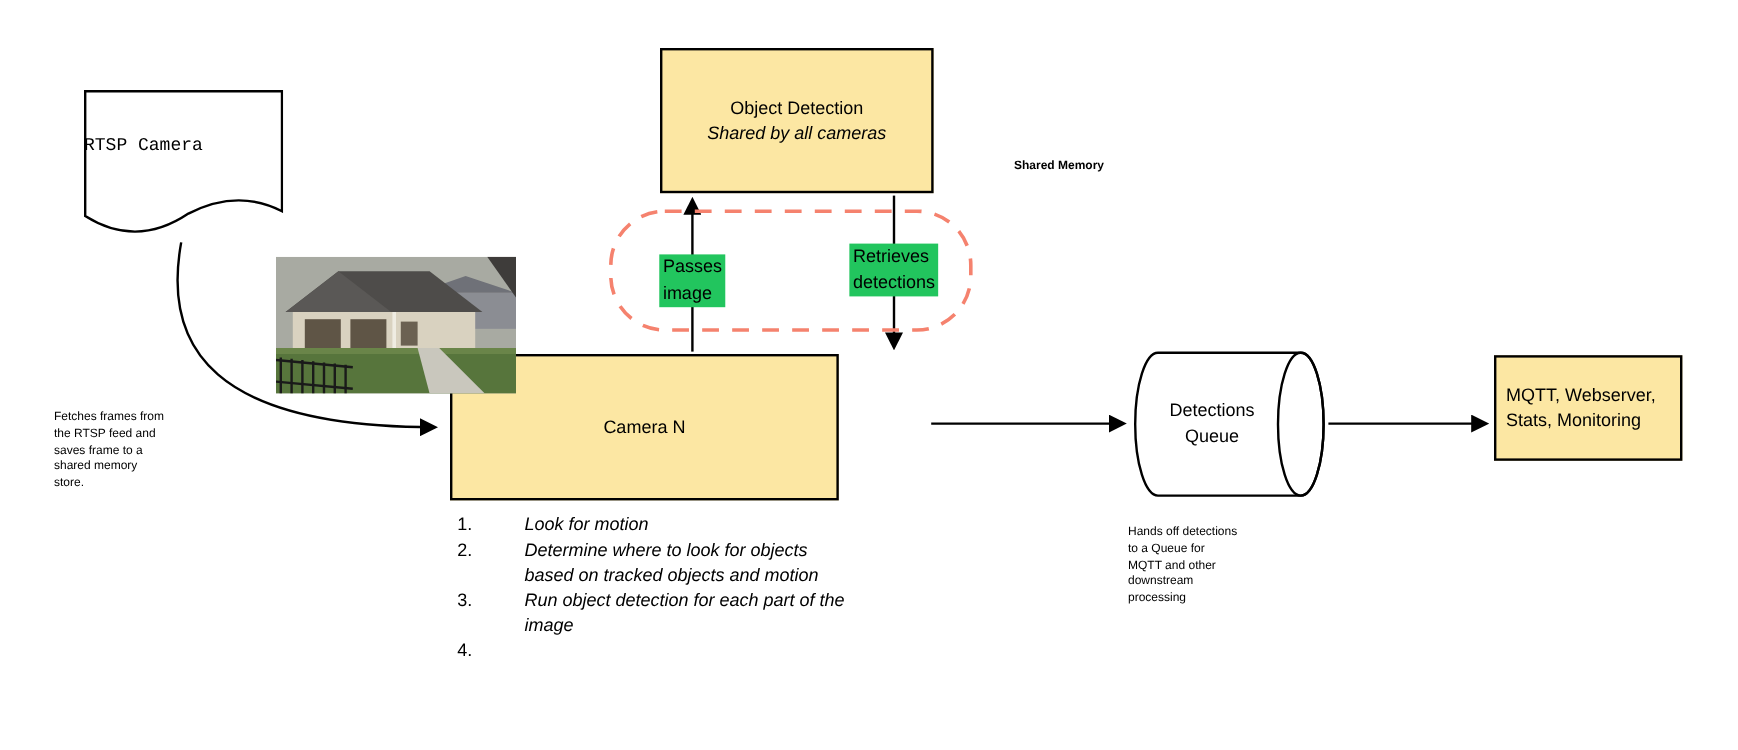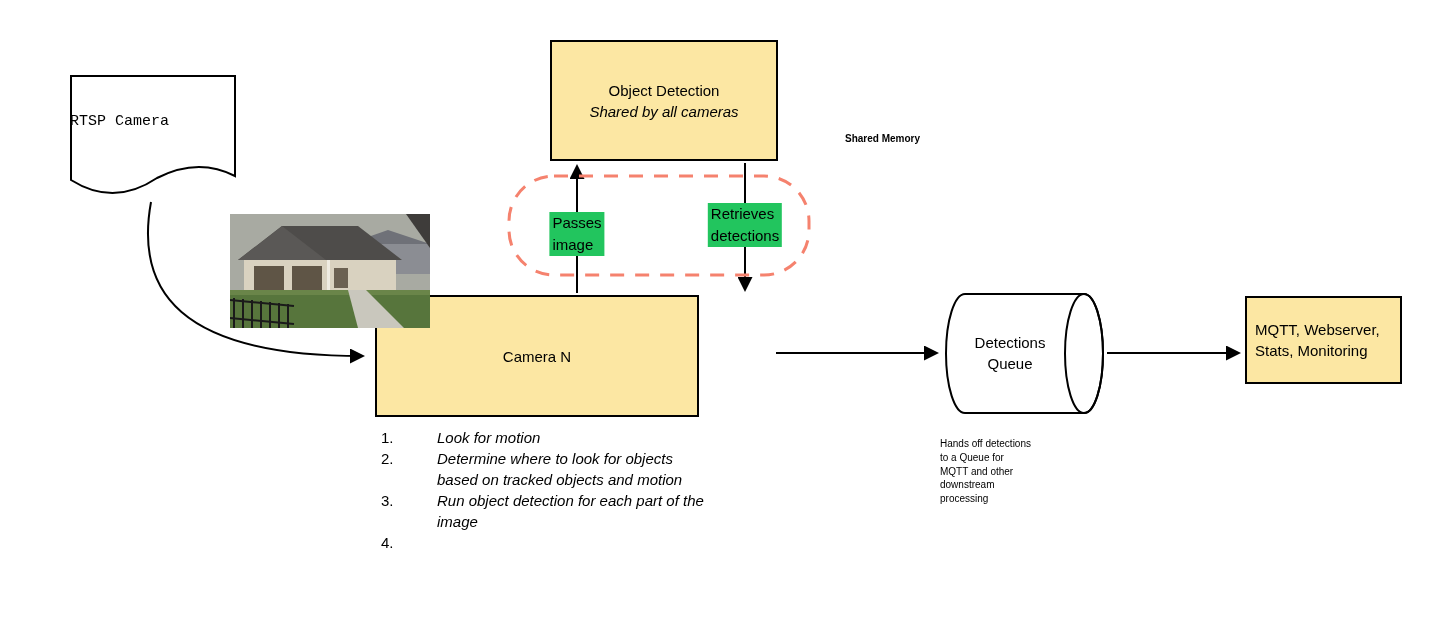--- a/index.html
+++ b/index.html
@@ -121,20 +121,25 @@
     </svg>
     <div class="abs cyl-label pre">Detections
 Queue</div>
   </div>
 
   <div class="abs layer-node node-box" style="left:1245px;top:296px;width:157px;height:88px;justify-content:flex-start;padding-left:8px">
     <span class="pre outputs-text">MQTT, Webserver,
 Stats, Monitoring</span>
   </div>
 
+  <div class="abs layer-label note pre" style="left:45px;top:341px;width:190px">Fetches frames from
+the RTSP feed and
+saves frame to a
+shared memory
+store.</div>
 
   <div class="abs layer-label steps" style="left:381px;top:427px;width:450px">
     <div class="step">
       <span class="step-num">1.</span>
       <span class="step-text">Look for motion</span>
     </div>
     <div class="step">
       <span class="step-num">2.</span>
       <span class="step-text">Determine where to look for objects
 based on tracked objects and motion</span>

